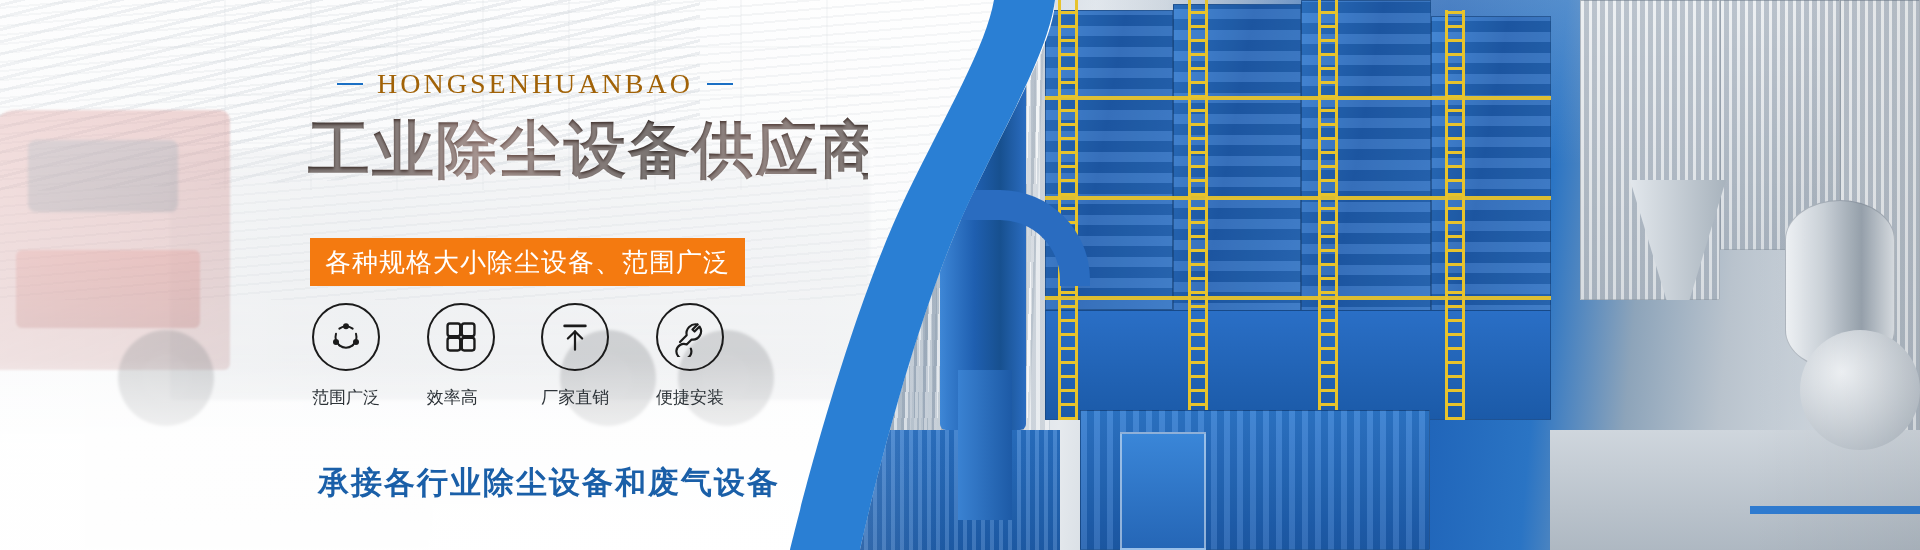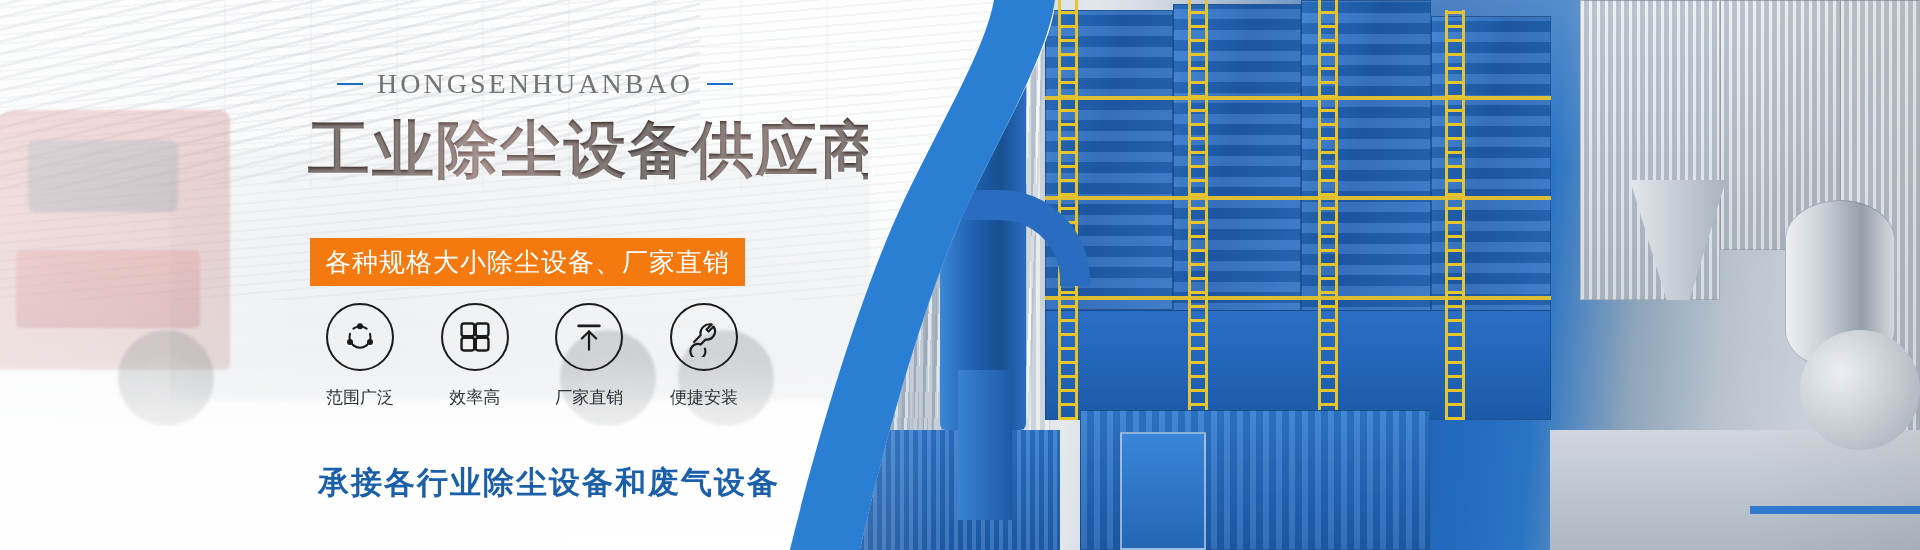--- a/index.html
+++ b/index.html
@@ -244,21 +244,21 @@
   
   .content { position:absolute; left:0; top:0; width:1000px; height:550px; }
 
   .eyebrow {
     position:absolute; left:325px; top:68px; width:420px;
     display:flex; align-items:center; justify-content:center; gap:14px;
   }
   .eyebrow .dash { width:26px; height:2px; background:#1a6fc4; }
   .eyebrow .txt {
     font-family:"Liberation Serif","DejaVu Serif",serif;
-    font-size:28px; letter-spacing:3px; color:#737373; white-space:nowrap;
+    font-size:28px; letter-spacing:3px; color:#a16207; white-space:nowrap;
   }
 
   .headline {
     position:absolute; left:308px; top:108px; width:560px;
     font-size:62px; font-weight:bold; letter-spacing:2px;
     color:#2e2522; white-space:nowrap;
     background:linear-gradient(100deg,#3a2f2b 0%,#4a3a36 18%,#7a5e58 32%,#4a3a36 48%,#332a27 62%,#5d4742 78%,#3a2f2b 100%);
     -webkit-background-clip:text; background-clip:text; color:transparent;
     text-shadow:0 2px 3px rgba(255,255,255,.35);
   }
@@ -270,21 +270,21 @@
     display:flex; align-items:center; justify-content:center;
   }
   .subbar .txt {
     color:#ffffff; font-size:26px; letter-spacing:1px; white-space:nowrap;
   }
 
   .features {
     position:absolute; left:312px; top:303px; width:440px;
     display:flex; justify-content:space-between;
   }
-  .feature { width:96px; display:flex; flex-direction:column; align-items:center; }
+  .feature { width:96px; display:flex; flex-direction:column; }
   .feature .ring {
     width:68px; height:68px; border-radius:50%;
     border:2.5px solid #1b1b1b;
     display:flex; align-items:center; justify-content:center;
     background:rgba(255,255,255,.05);
   }
   .feature .flabel {
     margin-top:15px; font-size:17px; color:#2d3338; white-space:nowrap;
   }
 
@@ -364,21 +364,21 @@
 
     <div class="eyebrow">
       <span class="dash"></span>
       <span class="txt">HONGSENHUANBAO</span>
       <span class="dash"></span>
     </div>
 
     <div class="headline">工业除尘设备供应商</div>
 
     <div class="subbar">
-      <span class="txt">各种规格大小除尘设备、厂家直销</span>
+      <span class="txt">各种规格大小除尘设备、范围广泛</span>
     </div>
 
     <div class="features">
 
       <div class="feature">
         <span class="ring">
           <svg width="40" height="40" viewBox="0 0 48 48">
             <path d="M16 14 A14 14 0 0 1 32 14" stroke="#1b1b1b" stroke-width="2.4" fill="none" stroke-linecap="round"></path>
             <path d="M36 20 A14 14 0 0 1 32 34" stroke="#1b1b1b" stroke-width="2.4" fill="none" stroke-linecap="round"></path>
             <path d="M16 34 A14 14 0 0 0 32 34" stroke="#1b1b1b" stroke-width="2.4" fill="none" stroke-linecap="round"></path>

